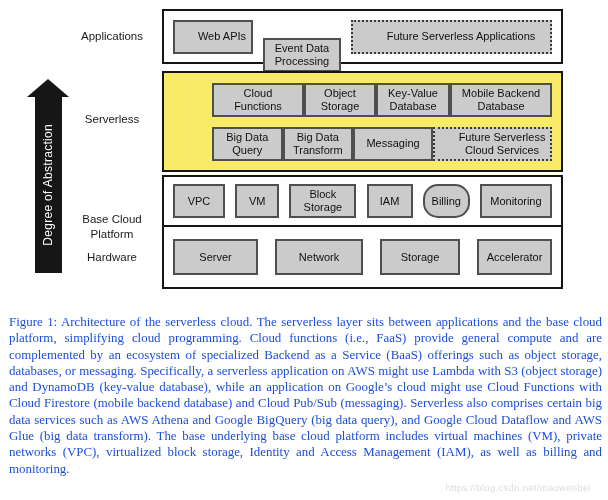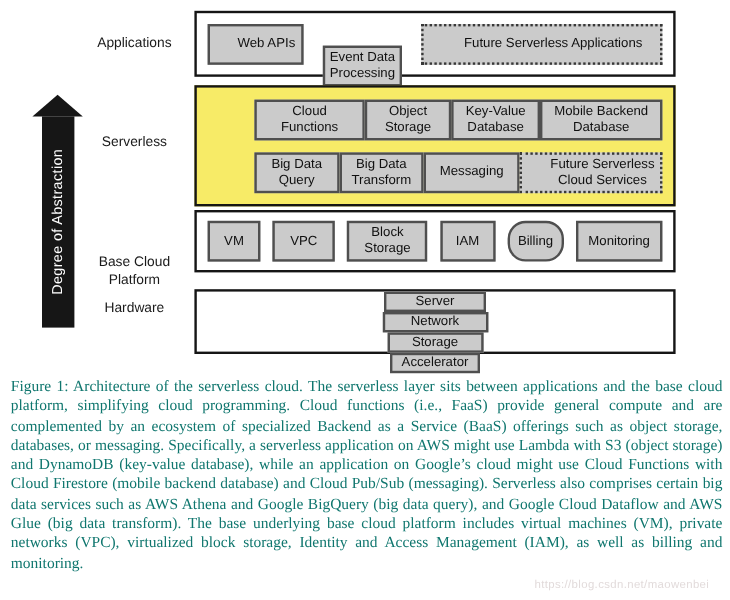--- a/index.html
+++ b/index.html
@@ -43,38 +43,38 @@
     display:flex; align-items:center; justify-content:space-between;
     padding:0 9px;
   }
   .layer-apps { top:9px;  height:55px; }
   .layer-sls  {
     top:71px; height:101px; background:#F7EB67;
     flex-direction:column; justify-content:center; align-items:stretch;
     gap:10px; padding:10px 9px;
   }
   .layer-bcp  { top:175px; height:52px; }
-  .layer-hw   { top:241px; height:54px;flex-direction:column; }
+  .layer-hw   { top:225px; height:64px; }
   .srow { display:flex; justify-content:center; align-items:center;margin-left:39px; }
 
   
   .box {
     background:#cbcbcb; border:2px solid #4f4f4f; box-sizing:border-box;
     display:flex; align-items:center; justify-content:center;
     text-align:center; font-size:11px; line-height:1.18; color:#101010;
     white-space:pre-line; height:34px;
   }
   .layer-hw .box { height:36px; }
   .box.dashed { border:2px dotted #383838;padding-left:19px; }
 
   
   .caption {
     position:absolute; left:9px; top:314px; width:593px;
     font-family:"Liberation Serif", serif; font-size:12.9px;
-    line-height:16.3px; color:#0f766e; text-align:justify;
+    line-height:16.3px; color:#1d4ed8; text-align:justify;
   }
 
   
   .watermark {
     position:absolute; right:17px; top:482px;
     font-size:9.5px; color:#e2dbdb; letter-spacing:0.3px;
   }
 </style>
 </head>
 <body>
@@ -89,21 +89,21 @@
   </div>
 
   <div class="row-label lbl-apps">Applications</div>
   <div class="row-label lbl-sls">Serverless</div>
   <div class="row-label lbl-bcp">Base Cloud
 Platform</div>
   <div class="row-label lbl-hw">Hardware</div>
 
   <div class="layer layer-apps">
     <div class="box" style="width:80px;padding-left:18px;">Web APIs</div>
-    <div class="box" style="width:66px;margin-top:36px;">Event Data
+    <div class="box" style="width:78px;margin-top:36px;">Event Data
 Processing</div>
     <div class="box dashed" style="width:201px;">Future Serverless Applications</div>
   </div>
 
   <div class="layer layer-sls">
     <div class="srow">
       <div class="box" style="width:92px;">Cloud
 Functions</div>
       <div class="box" style="width:72px;">Object
 Storage</div>
@@ -117,22 +117,22 @@
 Query</div>
       <div class="box" style="width:74px;">Big Data
 Transform</div>
       <div class="box" style="width:84px;">Messaging</div>
       <div class="box dashed" style="width:124px;">Future Serverless
 Cloud Services</div>
     </div>
   </div>
 
   <div class="layer layer-bcp">
+    <div class="box" style="width:52px;">VPC</div>
     <div class="box" style="width:44px;">VM</div>
-    <div class="box" style="width:52px;">VPC</div>
     <div class="box" style="width:67px;">Block
 Storage</div>
     <div class="box" style="width:46px;">IAM</div>
     <div class="box" style="width:47px;border-radius:15px;">Billing</div>
     <div class="box" style="width:72px;">Monitoring</div>
   </div>
 
   <div class="layer layer-hw">
     <div class="box" style="width:85px;">Server</div>
     <div class="box" style="width:88px;">Network</div>

